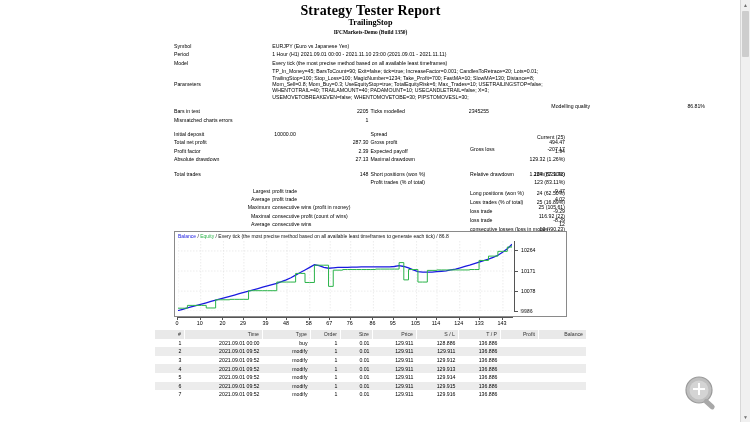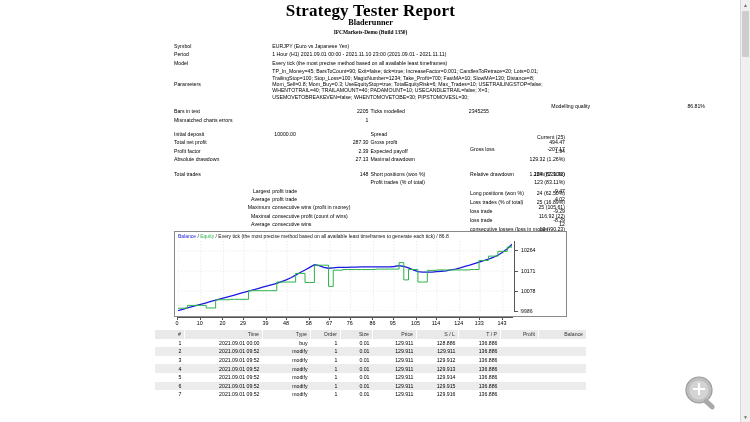--- a/index.html
+++ b/index.html
@@ -16,21 +16,21 @@
   .vscroll{position:absolute;right:0;top:0;width:9px;height:422px;background:#f0f0f0;border-left:1px solid #d8d8d8;}
   .vscroll .track{position:absolute;top:11px;left:0;width:9px;height:400px;background:#f0f0f0;}
   .vscroll .thumb{position:absolute;top:11px;left:1px;width:7px;height:46px;background:#cdcdcd;border-radius:1px;}
   .vscroll .arrow{position:absolute;left:0;width:9px;height:10px;background:#f0f0f0;color:#707070;font-size:5px;text-align:center;line-height:10px;}
   .vscroll .arrow.up{top:0;}
   .vscroll .arrow.down{bottom:0;}
 
   
   #doc{position:absolute;left:0;top:0;width:741px;}
   .title-block{text-align:center;padding-top:3px;}
-  .t1{font-family:"Liberation Serif", serif;font-weight:bold;font-size:17px;letter-spacing:0.2px;line-height:15px;}
+  .t1{font-family:"Liberation Serif", serif;font-weight:bold;font-size:14px;letter-spacing:0.2px;line-height:15px;}
   .t2{font-family:"Liberation Serif", serif;font-weight:bold;font-size:8.2px;line-height:10px;}
   .t3{font-family:"Liberation Serif", serif;font-weight:bold;font-size:5.4px;line-height:8px;}
 
   table.rep{border-collapse:collapse;margin:0 auto;width:393px;table-layout:fixed;}
   table.rep td{font-size:5.2px;line-height:6.4px;padding:1px 2px 1px 0;vertical-align:top;color:#000;}
   .lbl{width:46px;text-align:left;padding-left:1px;}
   .val{width:36px;text-align:right;padding-right:3px;}
   .lbl2{width:120px;text-align:left;}
   .val2{width:58px;text-align:right;padding-right:3px;}
   .params{font-size:4.5px;line-height:5.3px;word-break:break-word;}
@@ -76,21 +76,21 @@
   .mag svg{display:block;}
 </style>
 </head>
 <body>
 
 <div id="page-wrap">
   <div id="doc">
 
     <div class="title-block">
       <div class="t1">Strategy Tester Report</div>
-      <div class="t2">Bladerunner</div>
+      <div class="t2">TrailingStop</div>
       <div class="t3">IFCMarkets-Demo (Build 1350)</div>
     </div>
 
     <table class="rep">
       <tbody>
           <tr class="spacer">
             <td colspan="4"></td>
           </tr>
       <tr>
         <td class="lbl">Symbol</td>

